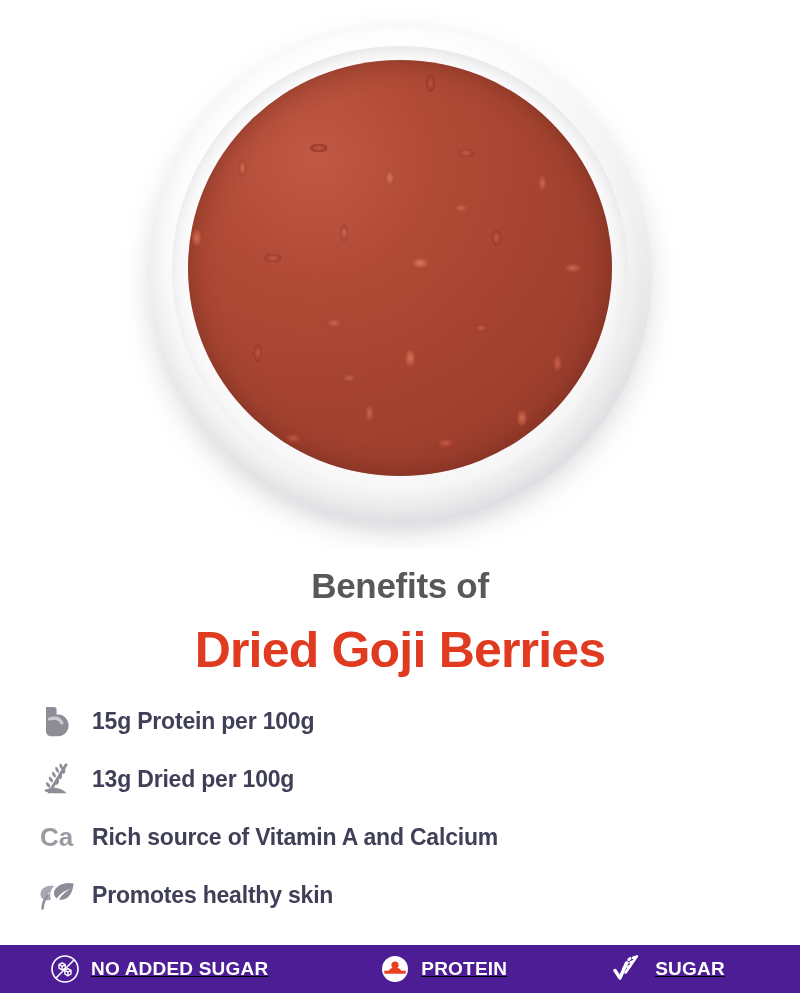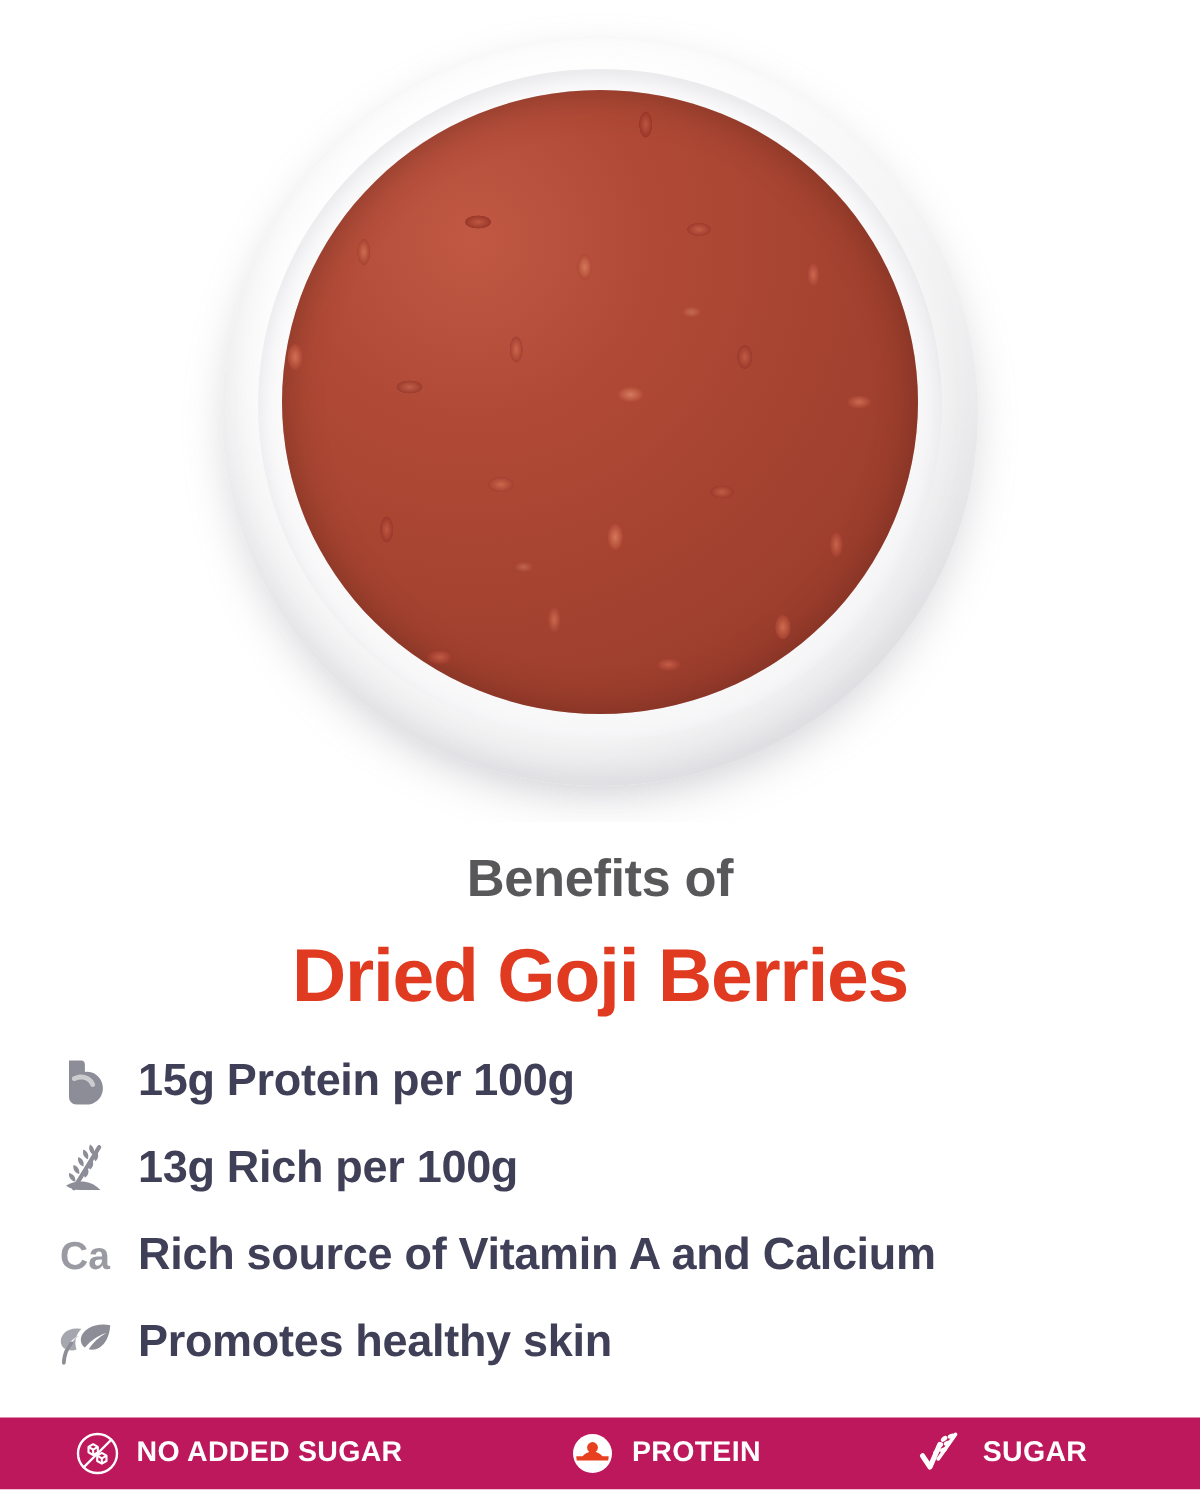--- a/index.html
+++ b/index.html
@@ -190,37 +190,38 @@
   }
   .benefit-icon svg { display: block; }
   .benefit-icon.text-icon {
     font-size: 26px;
     font-weight: bold;
     color: #9a9aa3;
     letter-spacing: 0px;
     text-align: center;
   }
   .benefit-label {
-    font-size: 30px;
+    font-size: 23px;
     font-weight: bold;
     color: #3f3f57;
     letter-spacing: -0.2px;
     line-height: 28px;
   }
 
   
   .banner {
     position: absolute;
     left: 0;
     top: 945px;
     width: 800px;
     height: 48px;
-    background: #be185d;
-    display: flex;
-    align-items: center;
+    background: #4c1d95;
+    display: flex;
+    align-items: center;
+    text-decoration: underline;
   }
   .banner-item {
     display: flex;
     align-items: center;
     height: 48px;
     color: #ffffff;
   }
   .banner-item.sugar   { margin-left: 48px; }
   .banner-item.protein { margin-left: 110px; }
   .banner-item.fibre   { margin-left: 105px; }
@@ -283,21 +284,21 @@
       <svg width="38" height="36" viewBox="0 0 38 36" fill="currentColor" aria-hidden="true">
         <path d="M20 2c2.6 1.6 3.4 4.4 2.2 6.8-2.6-1.4-3.4-4.3-2.2-6.8z"></path>
         <path d="M15.6 5.4c2.8 1.2 3.9 3.9 3 6.5-2.8-1.1-3.9-3.9-3-6.5zM24.2 6.2c1.9 2.4 1.6 5.3-.6 7-1.8-2.4-1.5-5.3.6-7z"></path>
         <path d="M12.2 10.4c2.9 1 4.2 3.6 3.4 6.3-2.8-.9-4.1-3.6-3.4-6.3zM21.2 11.8c1.7 2.5 1.1 5.4-1.2 6.9-1.6-2.5-1.1-5.4 1.2-6.9z"></path>
         <path d="M9 15.6c3 .8 4.4 3.3 3.8 6-2.9-.7-4.4-3.3-3.8-6zM18.2 17.4c1.5 2.6.8 5.4-1.6 6.7-1.4-2.6-.7-5.4 1.6-6.7z"></path>
         <path d="M6 21c3 .6 4.6 3 4.2 5.7-3-.5-4.6-3-4.2-5.7z"></path>
         <path d="M26.8 2.6c.7.4.9 1.2.5 1.9L10.6 31.9c-.4.7-1.3.9-2 .5-.7-.4-.9-1.2-.5-1.9L24.8 3.1c.4-.7 1.3-.9 2-.5z"></path>
         <path d="M4 29.5c3.8-2.3 8.2-3.2 12.6-2.6 4 .6 7.6 2.5 10.4 5.4H13.2C9.7 32.3 6.5 31.3 4 29.5z"></path>
       </svg>
     </span>
-    <span class="benefit-label">13g Rich per 100g</span>
+    <span class="benefit-label">13g Dried per 100g</span>
   </div>
 
   <div class="benefit-row">
     <span class="benefit-icon text-icon">Ca</span>
     <span class="benefit-label">Rich source of Vitamin A and Calcium</span>
   </div>
 
   <div class="benefit-row">
     <span class="benefit-icon">
       <svg width="36" height="34" viewBox="0 0 36 34" fill="currentColor" aria-hidden="true">

